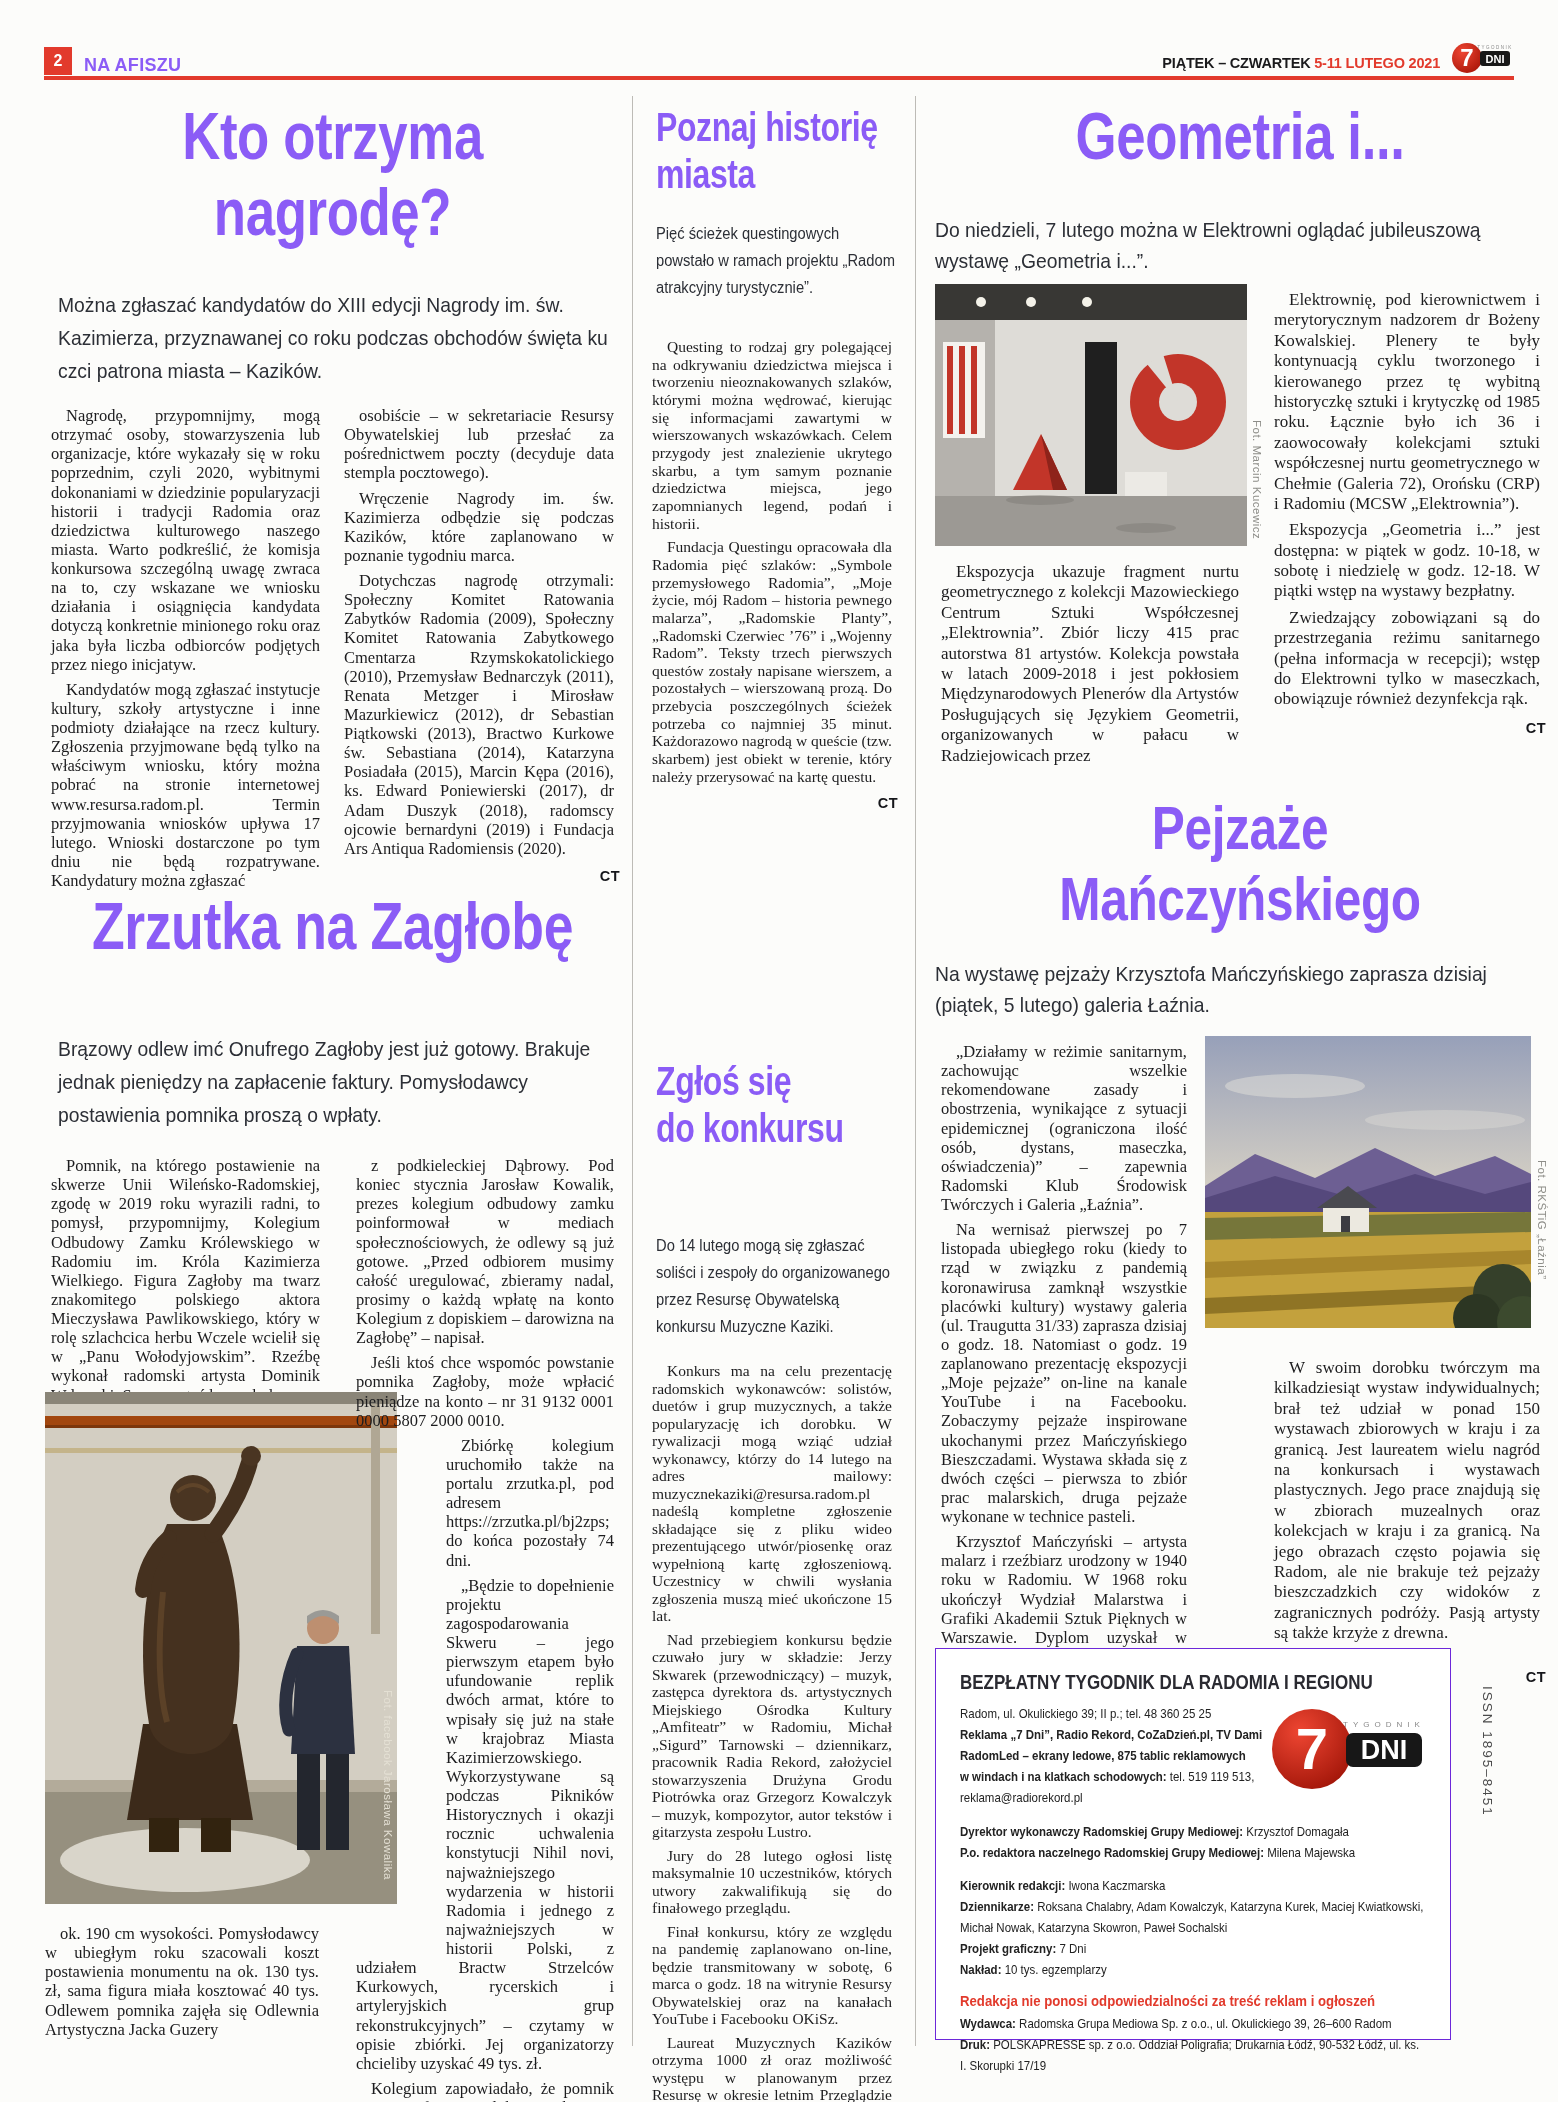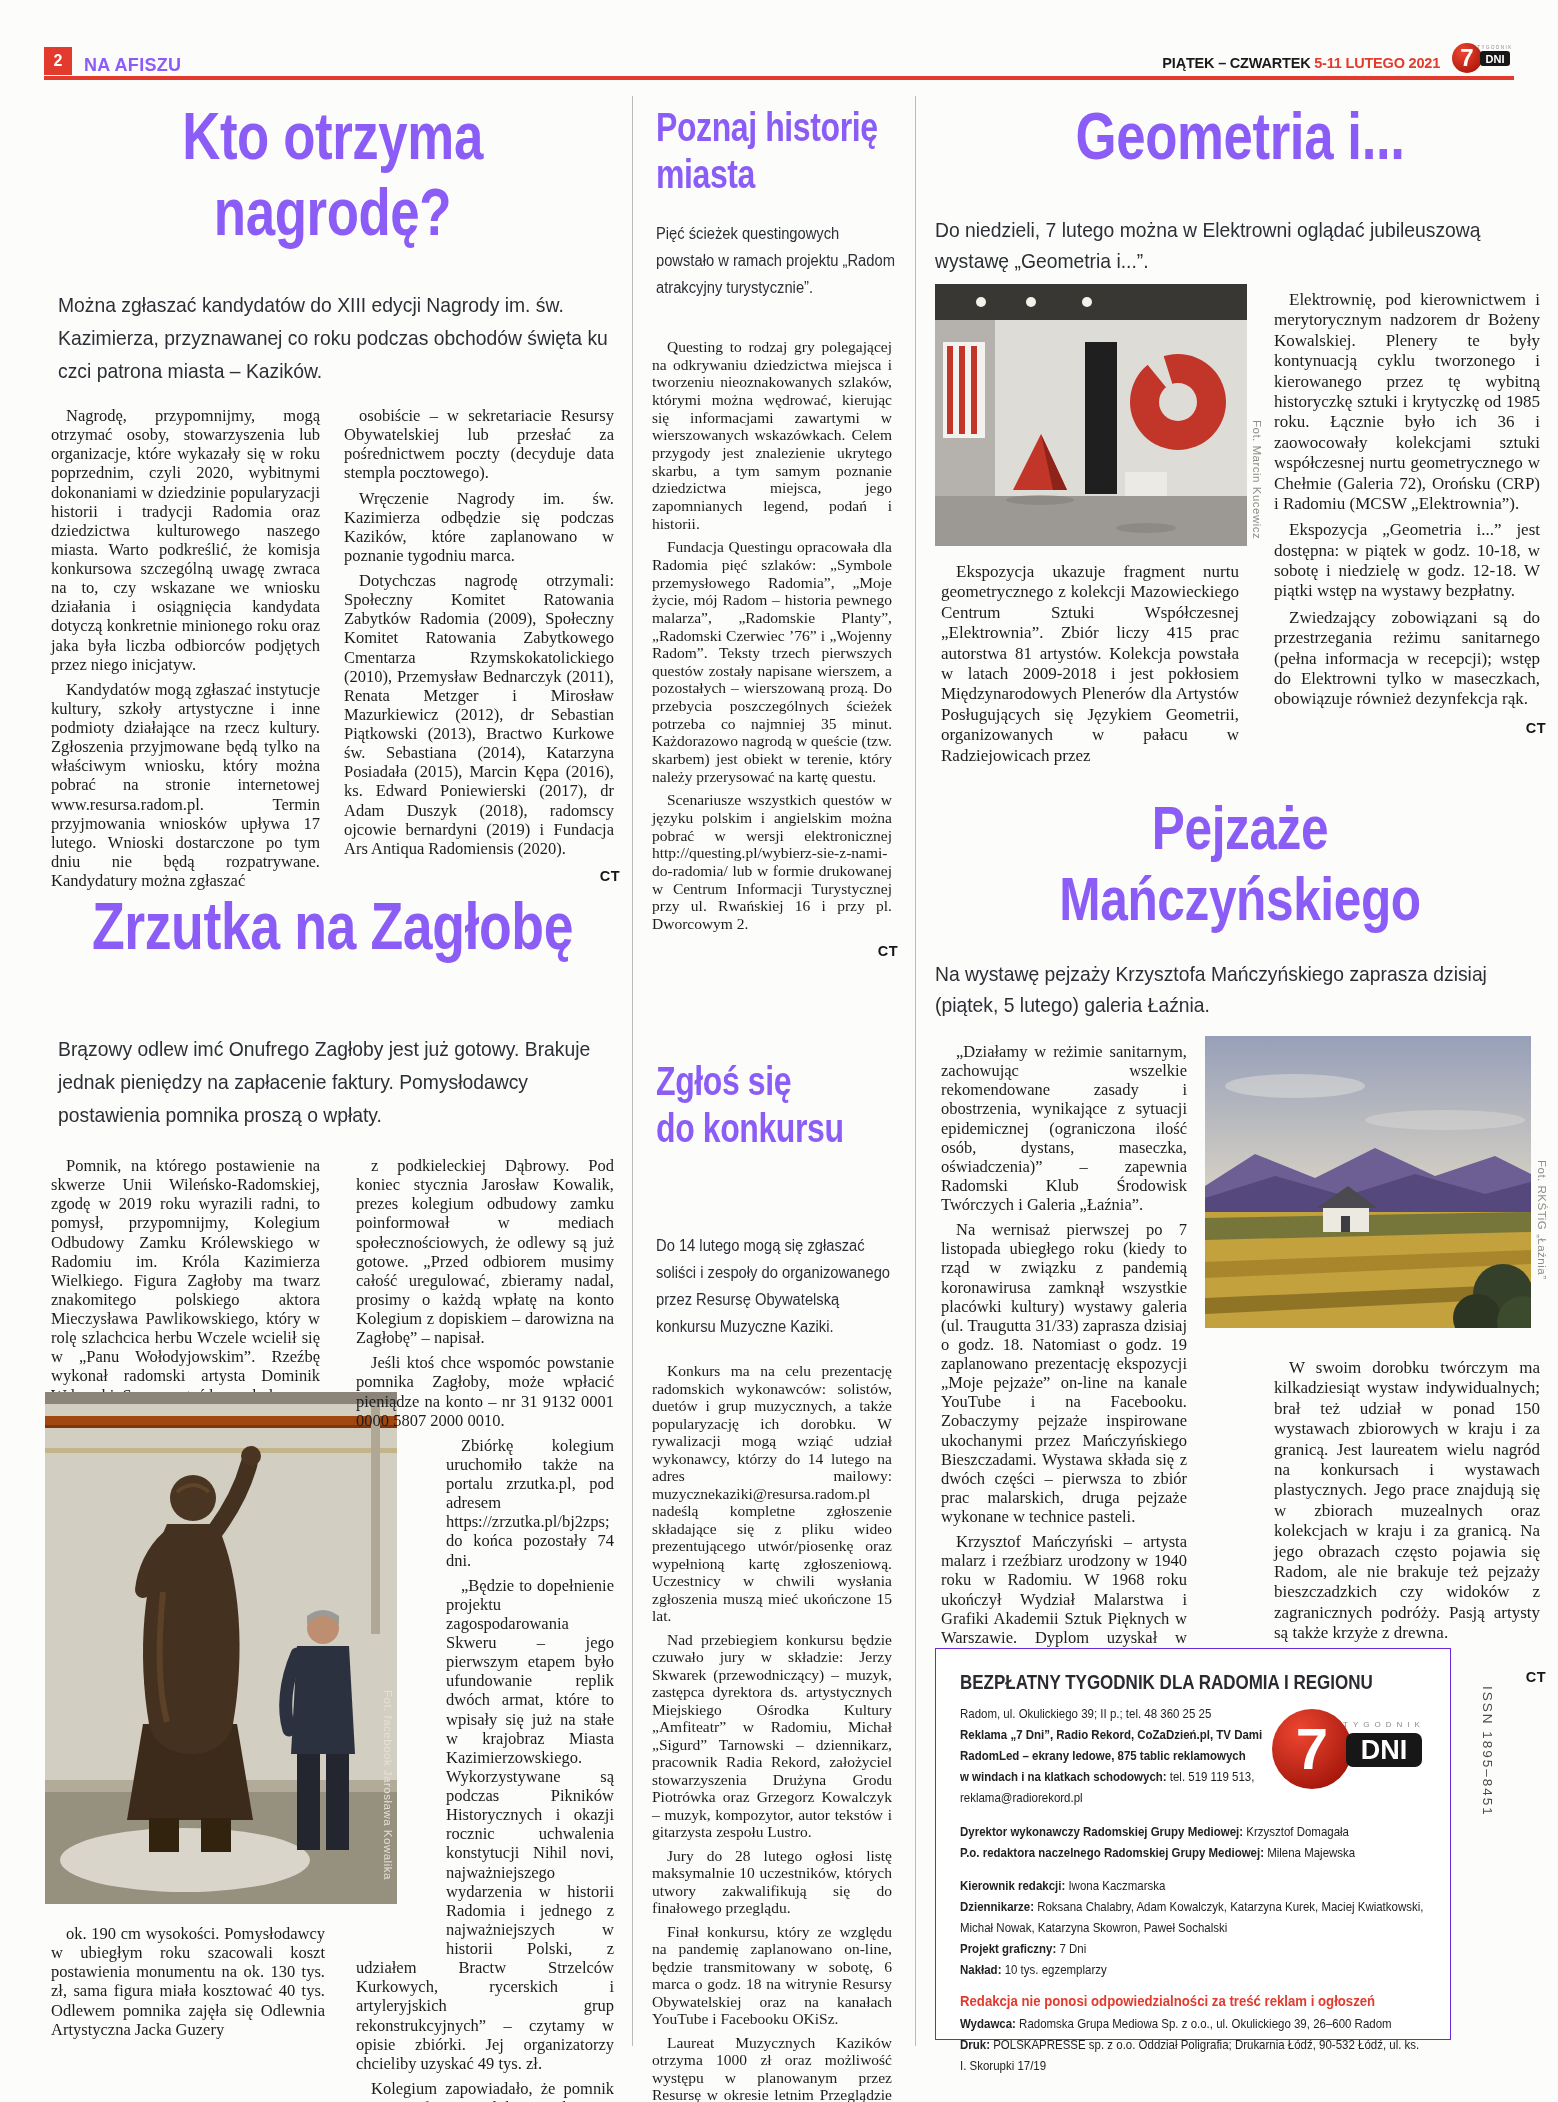--- a/index.html
+++ b/index.html
@@ -121,21 +121,21 @@
     <circle cx="278" cy="236" r="16" fill="#bd8f70"></circle>
     <path d="M262,232 q16,-16 32,0 l0,-8 q-16,-12 -32,0 Z" fill="#9a9a96"></path>
     <path d="M252,254 L304,254 L310,362 L246,362 Z" fill="#2c3140"></path>
     <rect x="252" y="362" width="23" height="96" fill="#23262e"></rect>
     <rect x="281" y="362" width="23" height="96" fill="#23262e"></rect>
     <path d="M252,262 C240,290 238,318 244,338" stroke="#2c3140" stroke-width="13" fill="none" stroke-linecap="round"></path>
   </g>
 </svg>
 <div class="abs vtext" style="left:382px;top:1690px;color:#e4e0d4;">Fot. facebook Jarosława Kowalika</div>
 
-<div class="abs serif" style="left:45px;top:1918px;width:286px;">
+<div class="abs serif" style="left:39px;top:1918px;width:286px;">
     <p>ok. 190 cm wysokości. Pomysłodawcy w ubiegłym roku szacowali koszt postawienia monumentu na ok. 130 tys. zł, sama figura miała kosztować 40 tys. Odlewem pomnika zajęła się Odlewnia Artystyczna Jacka Guzery</p>
   </div>
 
 <div class="abs serif" style="left:350px;top:1150px;width:270px;">
   <div>
       <p>z podkieleckiej Dąbrowy. Pod koniec stycznia Jarosław Kowalik, prezes kolegium odbudowy zamku poinformował w mediach społecznościowych, że odlewy są już gotowe. „Przed odbiorem musimy całość uregulować, zbieramy nadal, prosimy o każdą wpłatę na konto Kolegium z dopiskiem – darowizna na Zagłobę” – napisał.</p>
       <p>Jeśli ktoś chce wspomóc powstanie pomnika Zagłoby, może wpłacić pieniądze na konto – nr 31 9132 0001 0000 5807 2000 0010.</p>
     </div>
   <div class="spacer"></div>
   <div>
@@ -152,21 +152,20 @@
     <div>miasta</div>
   </div>
 </div>
 <div class="abs lead" style="left:656px;top:220px;width:240px;font-size:16px;line-height:27px;">
   <div class="cond92">Pięć ścieżek questingowych powstało w ramach projektu „Radom atrakcyjny turystycznie”.</div>
 </div>
 <div class="abs serif" style="left:646px;top:332px;width:252px;font-size:15.5px;line-height:1.14;">
   <div>
       <p>Questing to rodzaj gry polegającej na odkrywaniu dziedzictwa miejsca i tworzeniu nieoznakowanych szlaków, którymi można wędrować, kierując się informacjami zawartymi w wierszowanych wskazówkach. Celem przygody jest znalezienie ukrytego skarbu, a tym samym poznanie dziedzictwa miejsca, jego zapomnianych legend, podań i historii.</p>
       <p>Fundacja Questingu opracowała dla Radomia pięć szlaków: „Symbole przemysłowego Radomia”, „Moje życie, mój Radom – historia pewnego malarza”, „Radomskie Planty”, „Radomski Czerwiec ’76” i „Wojenny Radom”. Teksty trzech pierwszych questów zostały napisane wierszem, a pozostałych – wierszowaną prozą. Do przebycia poszczególnych ścieżek potrzeba co najmniej 35 minut. Każdorazowo nagrodą w queście (tzw. skarbem) jest obiekt w terenie, który należy przerysować na kartę questu.</p>
-      <p>Scenariusze wszystkich questów w języku polskim i angielskim można pobrać w wersji elektronicznej http://questing.pl/wybierz-sie-z-nami-do-radomia/ lub w formie drukowanej w Centrum Informacji Turystycznej przy ul. Rwańskiej 16 i przy pl. Dworcowym 2.</p>
     </div>
   <div class="sign">CT</div>
 </div>
 
 <div class="abs head" style="left:656px;top:1058px;width:250px;font-size:40px;line-height:47px;">
   <div class="cond">
     <div>Zgłoś się</div>
     <div>do konkursu</div>
   </div>
 </div>

